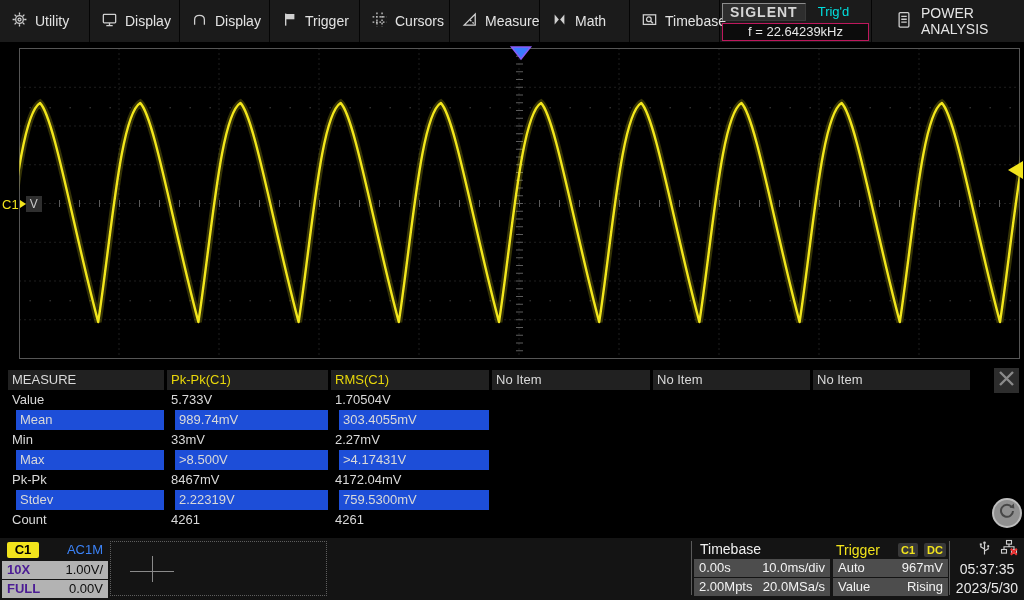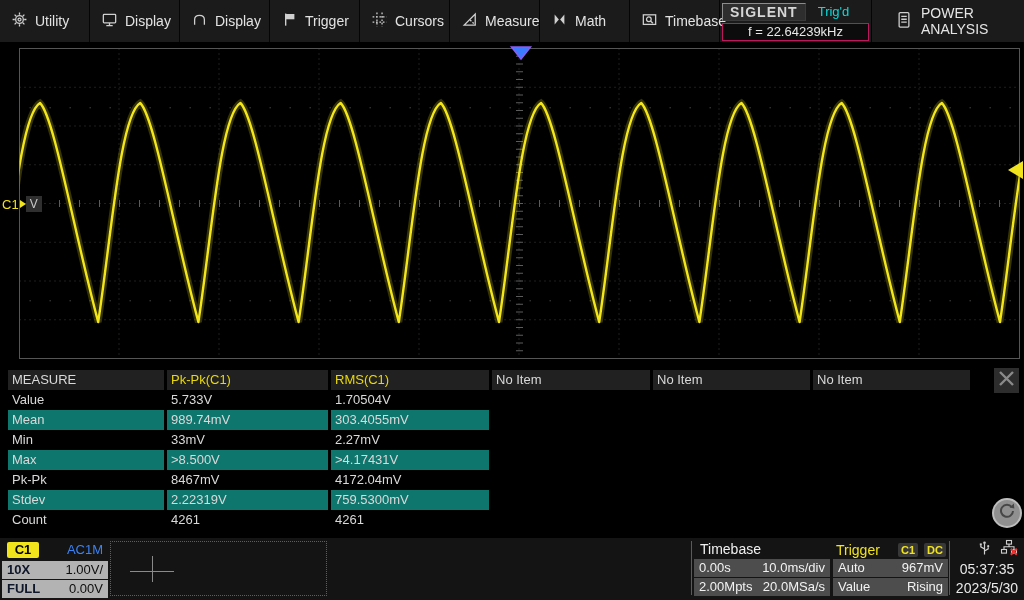--- a/index.html
+++ b/index.html
@@ -23,33 +23,33 @@
   .ch-marker .ch-txt{color:#f2e41c;font-size:13px;}
   .ch-arrow{width:0;height:0;border-left:6px solid #f2e41c;border-top:4px solid transparent;border-bottom:4px solid transparent;margin-left:1px;}
   .ch-unit{background:#2f2f2f;color:#c9c9c9;font-size:12px;padding:1px 4px;margin-left:0px;}
 
   
   .measure-table{position:absolute;left:8px;top:370px;}
   .mrow{display:grid;grid-template-columns:156px 161px 158px 158px 157px 157px;column-gap:3px;height:20px;line-height:20px;font-size:13px;color:#d9d9d9;}
   .mrow>div{padding-left:4px;white-space:nowrap;overflow:hidden;}
   .mrow.header>div{background:#212121;}
   .mrow.header .ycol{color:#e8d70a;}
-  .mrow.shade>.filled{background:#0f766e;}
+  .mrow.shade>.filled{background:#1d4ed8;margin-left:8px;}
   .close-btn{position:absolute;left:994px;top:368px;width:25px;height:25px;background:#2d2d2d;display:flex;align-items:center;justify-content:center;}
   .reset-btn{position:absolute;left:992px;top:498px;width:30px;height:30px;border-radius:50%;background:#909090;border:2px solid #bdbdbd;box-sizing:border-box;display:flex;align-items:center;justify-content:center;}
 
   
   .bottombar{position:absolute;top:538px;left:0;width:1024px;height:62px;background:#141414;}
   .chan-box{position:absolute;left:2px;top:2px;width:106px;height:56px;}
   .chan-top{height:19px;display:flex;align-items:center;justify-content:space-between;padding:0 5px;}
   .c1-chip{background:#f2e41c;color:#000;font-weight:bold;font-size:13px;width:32px;height:16px;line-height:16px;text-align:center;border-radius:2px;}
   .coupling{color:#3b82f6;font-size:13px;}
   .chan-gray{position:absolute;top:21px;left:0;width:106px;}
   .gray-row{background:#b3b3b3;height:18px;line-height:18px;display:flex;justify-content:space-between;padding:0 5px;font-size:13px;margin-bottom:1px;}
-  .gray-row .yl{color:#0f172a;font-weight:bold;}
+  .gray-row .yl{color:#4c1d95;font-weight:bold;}
   .gray-row .bk{color:#0d0d0d;}
   .add-box{position:absolute;left:110px;top:3px;width:215px;height:53px;border:1px dotted #5e5e5e;}
   .crosshair-h{position:absolute;left:19px;top:29px;width:44px;height:1px;background:#8a8a8a;}
   .crosshair-v{position:absolute;left:41px;top:14px;width:1px;height:26px;background:#8a8a8a;}
 
   .tb-box{position:absolute;left:694px;top:2px;width:136px;height:56px;}
   .tb-head{height:19px;line-height:19px;color:#f0f0f0;font-size:14px;padding-left:6px;}
   .dk-row{background:#4d4d4d;height:18px;line-height:18px;display:flex;justify-content:space-between;padding:0 5px;font-size:13px;color:#f2f2f2;margin-bottom:1px;}
   .vdiv{position:absolute;top:3px;width:1px;height:54px;background:#5a5a5a;}
 

